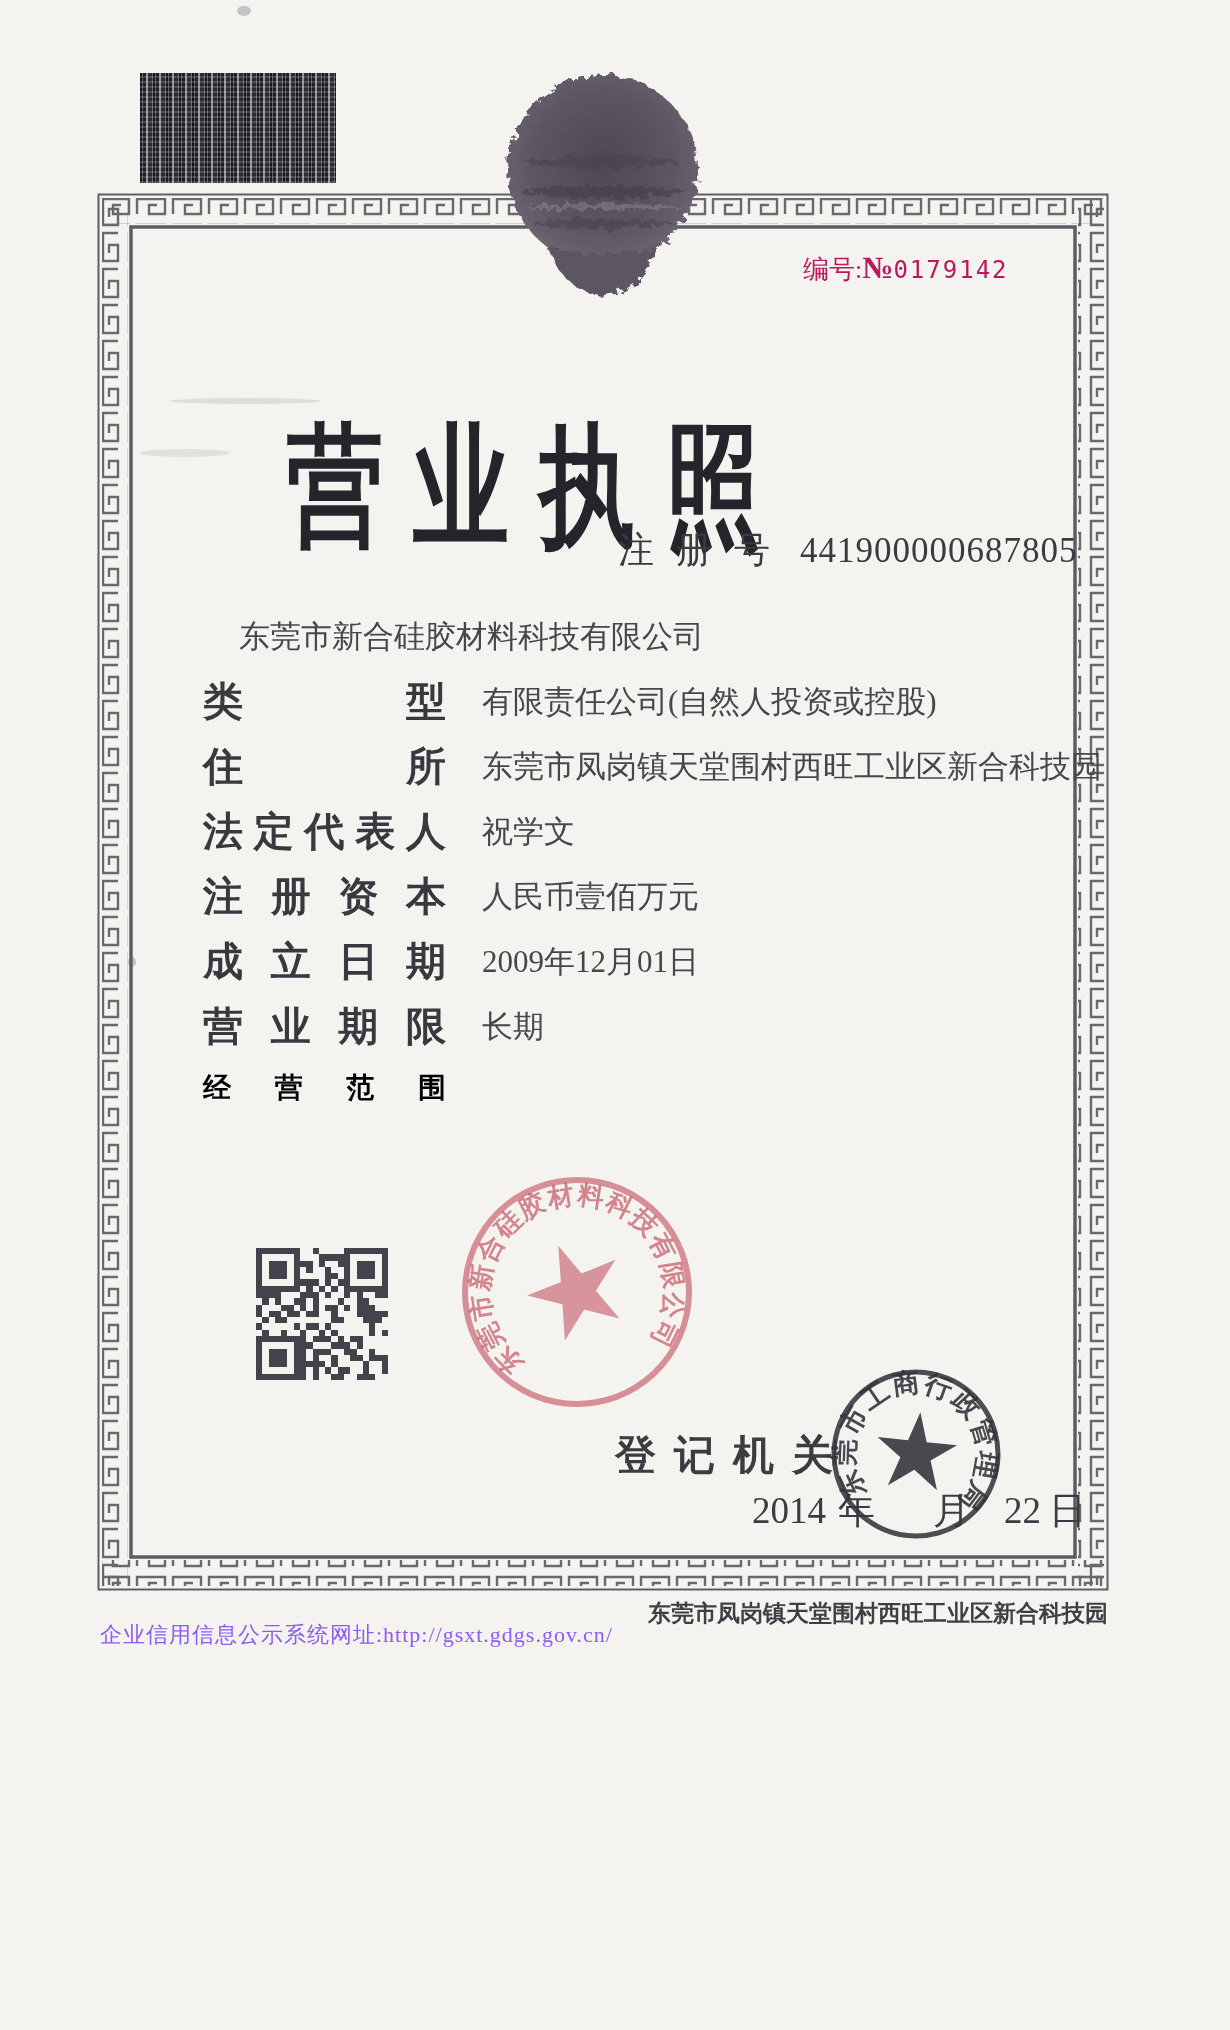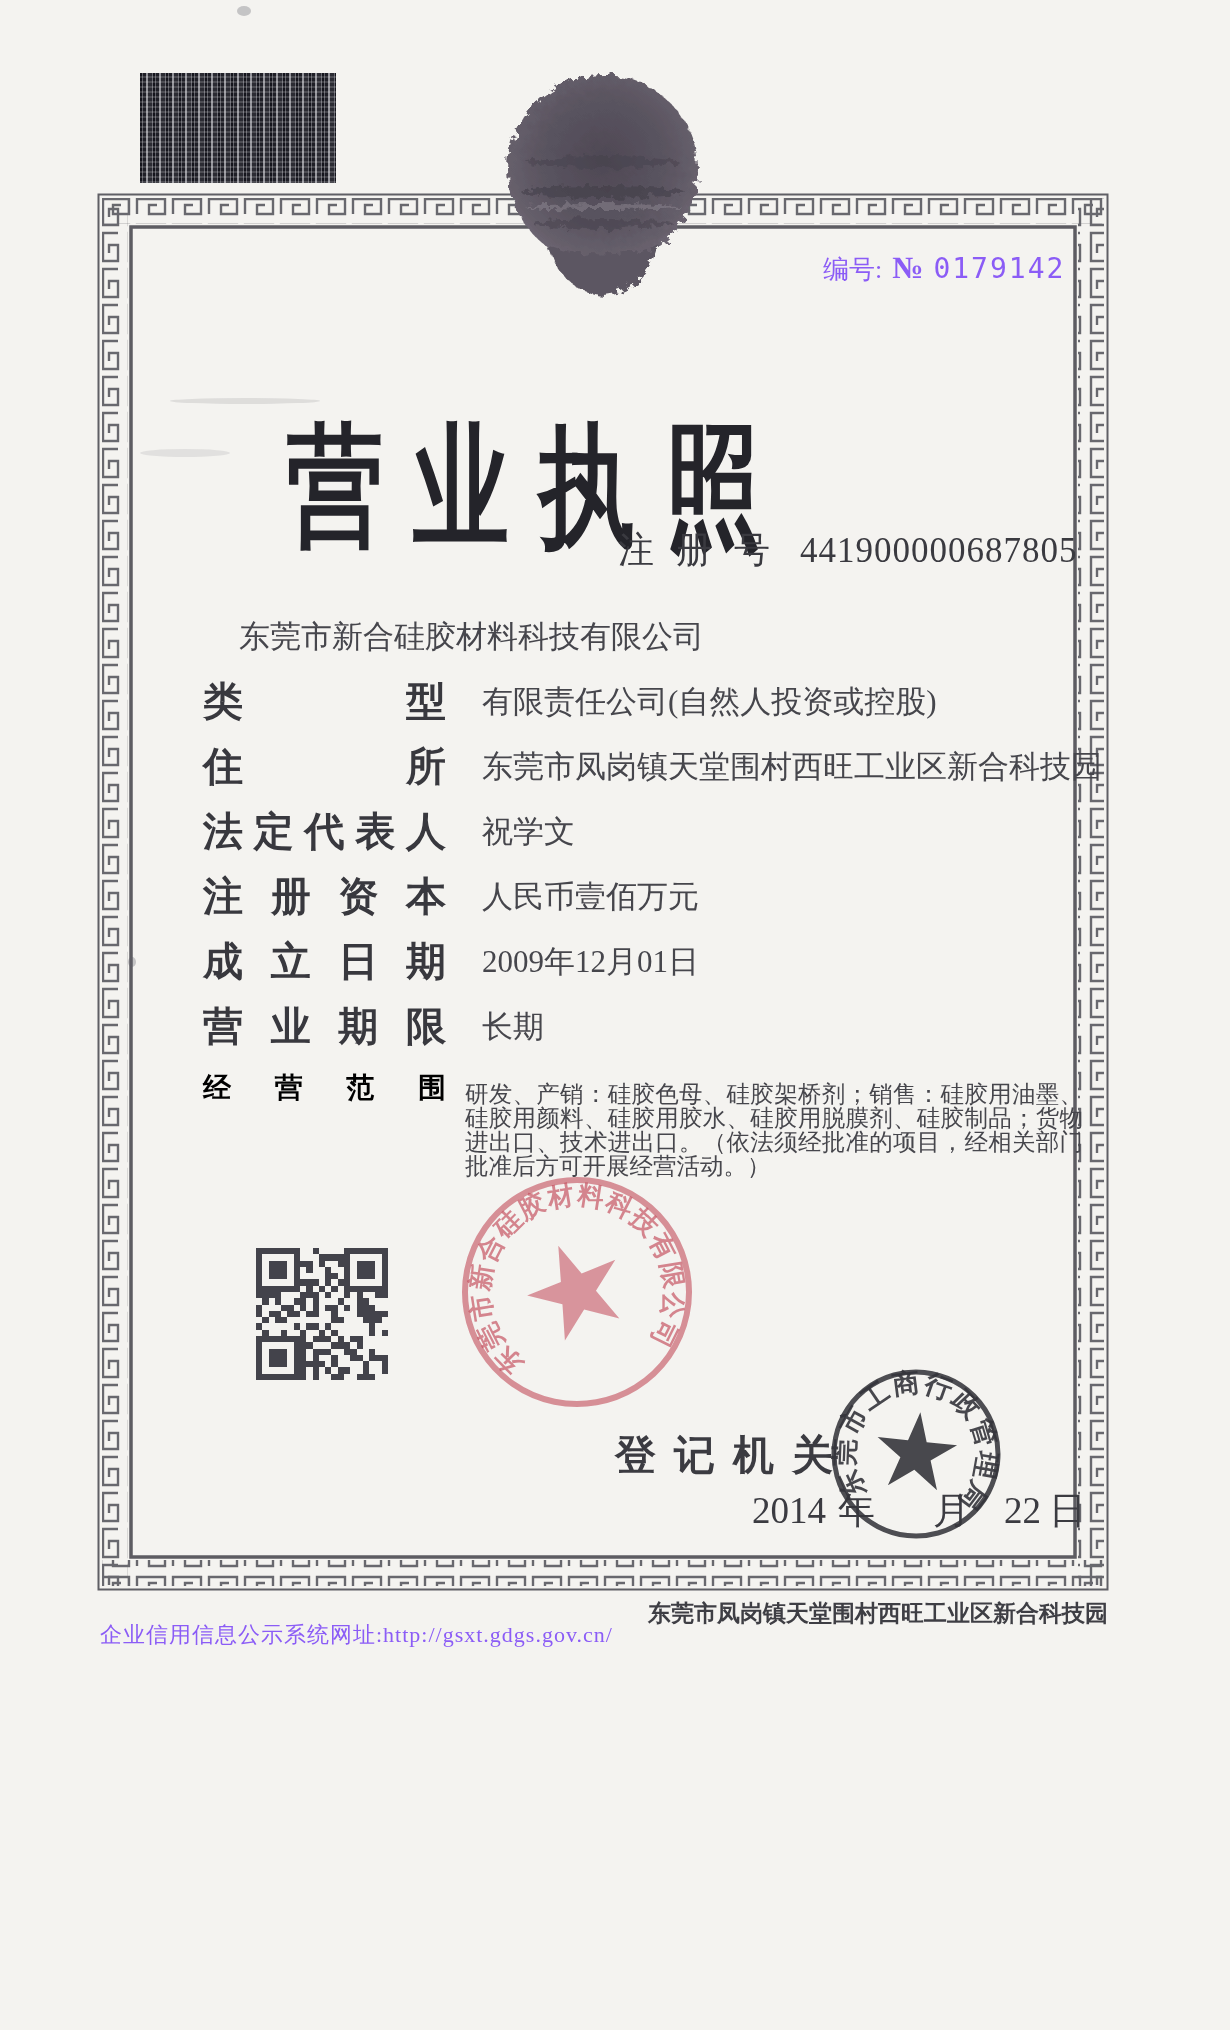--- a/index.html
+++ b/index.html
@@ -17,24 +17,24 @@
       linear-gradient(0deg,#3a3a42,#3a3a42);}
 
   
   .frame{position:absolute;left:97px;top:193px;}
   .emblem{position:absolute;left:498px;top:72px;}
   .red-seal{position:absolute;left:457px;top:1172px;transform:rotate(-10deg);}
   .black-seal{position:absolute;left:828px;top:1366px;transform:rotate(6deg);}
   .qr{position:absolute;left:256px;top:1248px;width:132px;height:132px;}
 
   
-  .serial{position:absolute;left:823px;top:250px;display:flex;align-items:baseline;gap:10px;
-          font-size:26px;color:#8b5cf6;}
+  .serial{position:absolute;left:803px;top:250px;display:flex;align-items:baseline;
+          font-size:26px;color:#be185d;}
   .serial .sym{font-weight:bold;font-size:31px;}
-  .serial .num{font-size:28px;letter-spacing:2px;font-family:"DejaVu Sans Mono",monospace;}
+  .serial .num{font-size:24px;letter-spacing:2px;font-family:"DejaVu Sans Mono",monospace;}
   .title{position:absolute;left:287px;top:336px;font-size:96px;font-weight:900;
          letter-spacing:30px;color:#24242a;white-space:nowrap;
          transform:scaleY(1.38);transform-origin:top left;}
   .regline{position:absolute;left:618px;top:526px;display:flex;align-items:baseline;}
   .regline .lbl{width:152px;font-size:36px;font-weight:400;color:#3a3a40;
                 text-align:justify;text-align-last:justify;}
   .regline .num{margin-left:30px;font-size:35px;letter-spacing:1px;color:#3a3a40;}
 
   
   .row{position:absolute;left:203px;display:flex;align-items:center;height:56px;}
@@ -148,21 +148,20 @@
     <div class="lbl">成立日期</div>
     <div class="val">2009年12月01日</div>
   </div>
   <div class="row" style="top:999px">
     <div class="lbl">营业期限</div>
     <div class="val">长期</div>
   </div>
   <div class="scope-label">
     <div class="lbl">经营范围</div>
   </div>
-  <div class="scope-text">研发、产销：硅胶色母、硅胶架桥剂；销售：硅胶用油墨、硅胶用颜料、硅胶用胶水、硅胶用脱膜剂、硅胶制品；货物进出口、技术进出口。（依法须经批准的项目，经相关部门批准后方可开展经营活动。）</div>
 
   <svg class="qr" id="qr" viewBox="0 0 21 21" shape-rendering="crispEdges">
       <rect x="0" y="0" width="1" height="1" fill="#43434b"></rect>
       <rect x="1" y="0" width="1" height="1" fill="#43434b"></rect>
       <rect x="2" y="0" width="1" height="1" fill="#43434b"></rect>
       <rect x="3" y="0" width="1" height="1" fill="#43434b"></rect>
       <rect x="4" y="0" width="1" height="1" fill="#43434b"></rect>
       <rect x="5" y="0" width="1" height="1" fill="#43434b"></rect>
       <rect x="6" y="0" width="1" height="1" fill="#43434b"></rect>
       <rect x="9" y="0" width="1" height="1" fill="#43434b"></rect>

